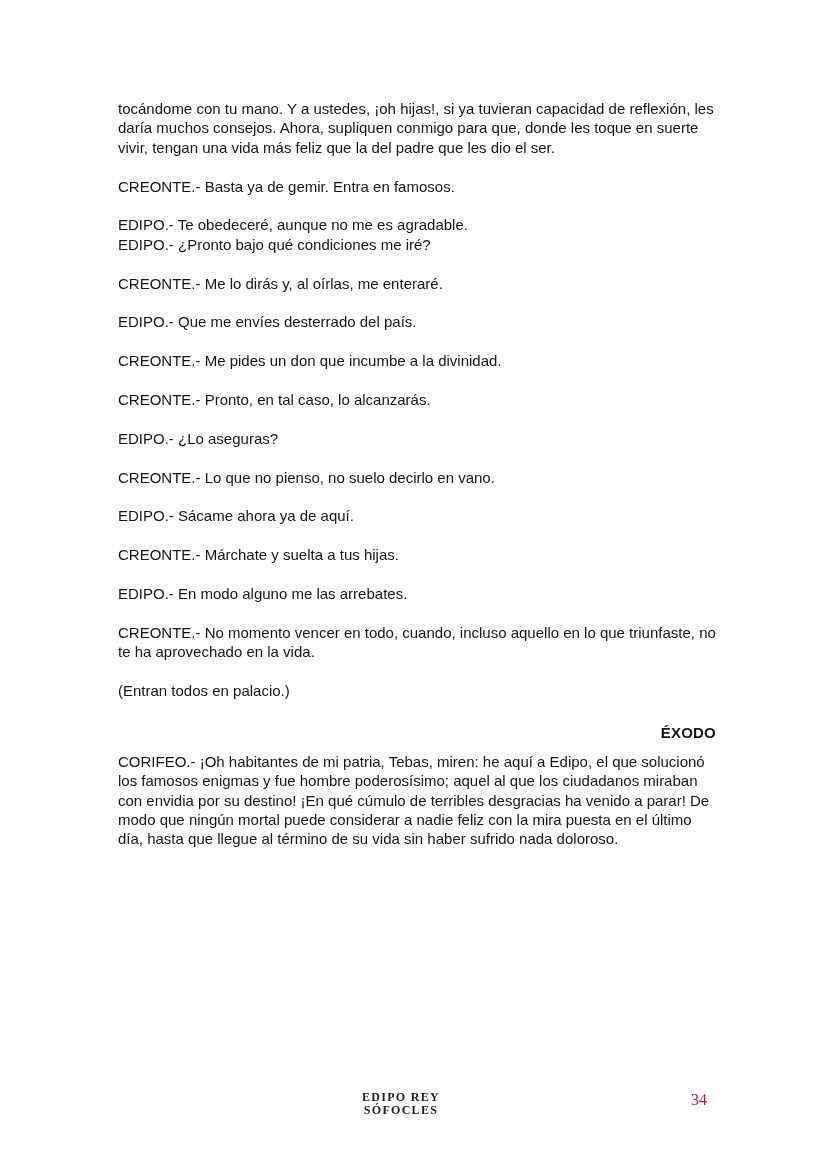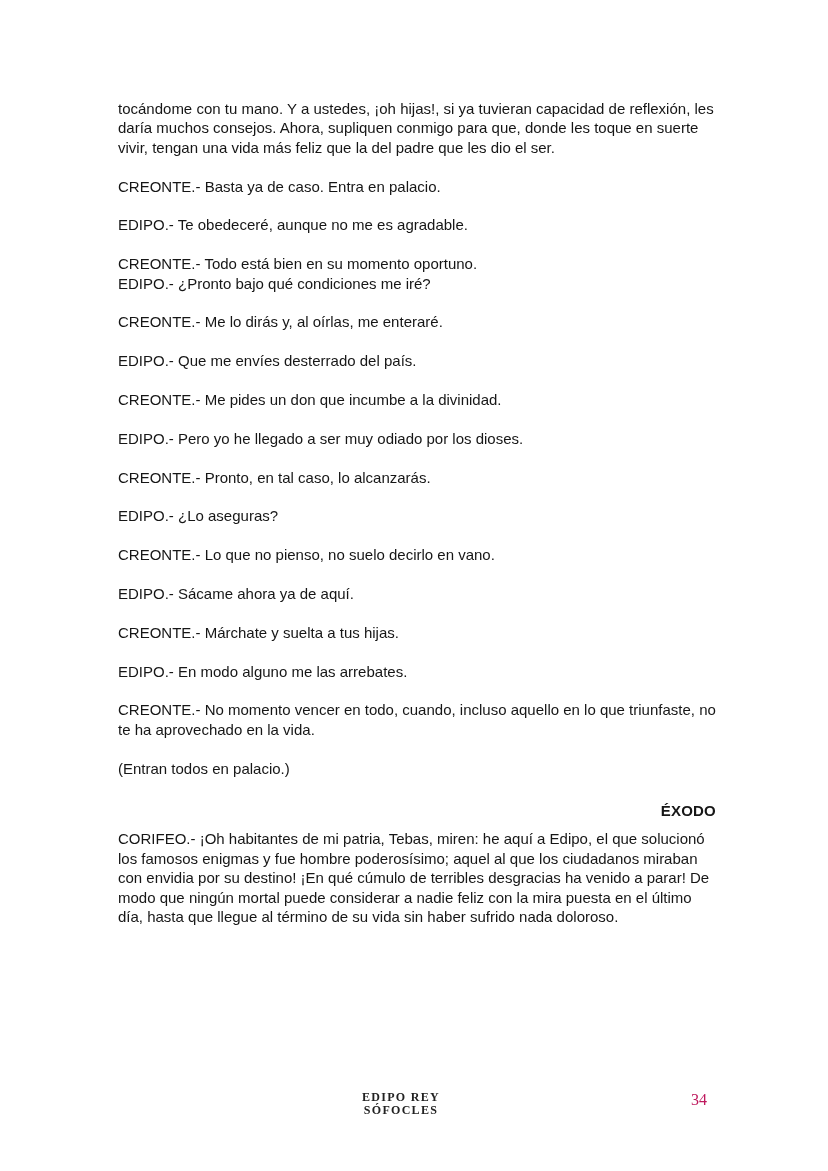--- a/index.html
+++ b/index.html
@@ -54,28 +54,26 @@
     font-size: 16px;
     line-height: 18px;
   }
 </style>
 </head>
 <body>
 
 <div class="page">
   <div class="body-text">
       <p class="block first">tocándome con tu mano. Y a ustedes, ¡oh hijas!, si ya tuvieran capacidad de reflexión, les daría muchos consejos. Ahora, supliquen conmigo para que, donde les toque en suerte vivir, tengan una vida más feliz que la del padre que les dio el ser.</p>
-      <p class="block normal">CREONTE.- Basta ya de caso. Entra en palacio.</p>
+      <p class="block normal">CREONTE.- Basta ya de gemir. Entra en famosos.</p>
       <p class="block normal">EDIPO.- Te obedeceré, aunque no me es agradable.</p>
-      <p class="block normal">CREONTE.- Todo está bien en su momento oportuno.</p>
       <p class="block attached">EDIPO.- ¿Pronto bajo qué condiciones me iré?</p>
       <p class="block normal">CREONTE.- Me lo dirás y, al oírlas, me enteraré.</p>
       <p class="block normal">EDIPO.- Que me envíes desterrado del país.</p>
       <p class="block normal">CREONTE.- Me pides un don que incumbe a la divinidad.</p>
-      <p class="block normal">EDIPO.- Pero yo he llegado a ser muy odiado por los dioses.</p>
       <p class="block normal">CREONTE.- Pronto, en tal caso, lo alcanzarás.</p>
       <p class="block normal">EDIPO.- ¿Lo aseguras?</p>
       <p class="block normal">CREONTE.- Lo que no pienso, no suelo decirlo en vano.</p>
       <p class="block normal">EDIPO.- Sácame ahora ya de aquí.</p>
       <p class="block normal">CREONTE.- Márchate y suelta a tus hijas.</p>
       <p class="block normal">EDIPO.- En modo alguno me las arrebates.</p>
       <p class="block normal">CREONTE.- No momento vencer en todo, cuando, incluso aquello en lo que triunfaste, no te ha aprovechado en la vida.</p>
       <p class="block normal">(Entran todos en palacio.)</p>
       <p class="block heading">ÉXODO</p>
       <p class="block after-heading">CORIFEO.- ¡Oh habitantes de mi patria, Tebas, miren: he aquí a Edipo, el que solucionó los famosos enigmas y fue hombre poderosísimo; aquel al que los ciudadanos miraban con envidia por su destino! ¡En qué cúmulo de terribles desgracias ha venido a parar! De modo que ningún mortal puede considerar a nadie feliz con la mira puesta en el último día, hasta que llegue al término de su vida sin haber sufrido nada doloroso.</p>

